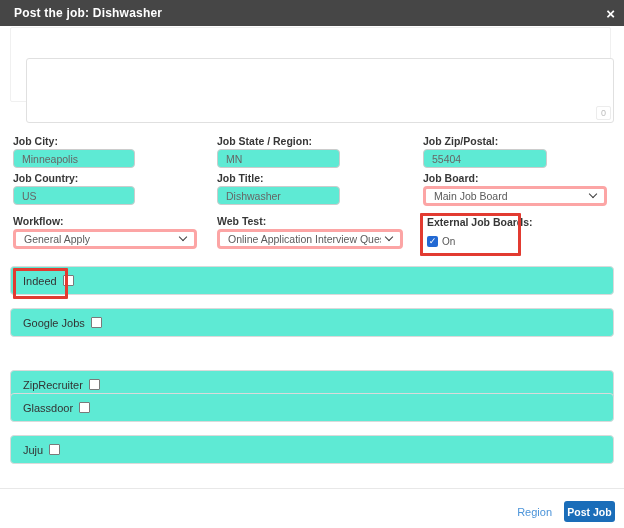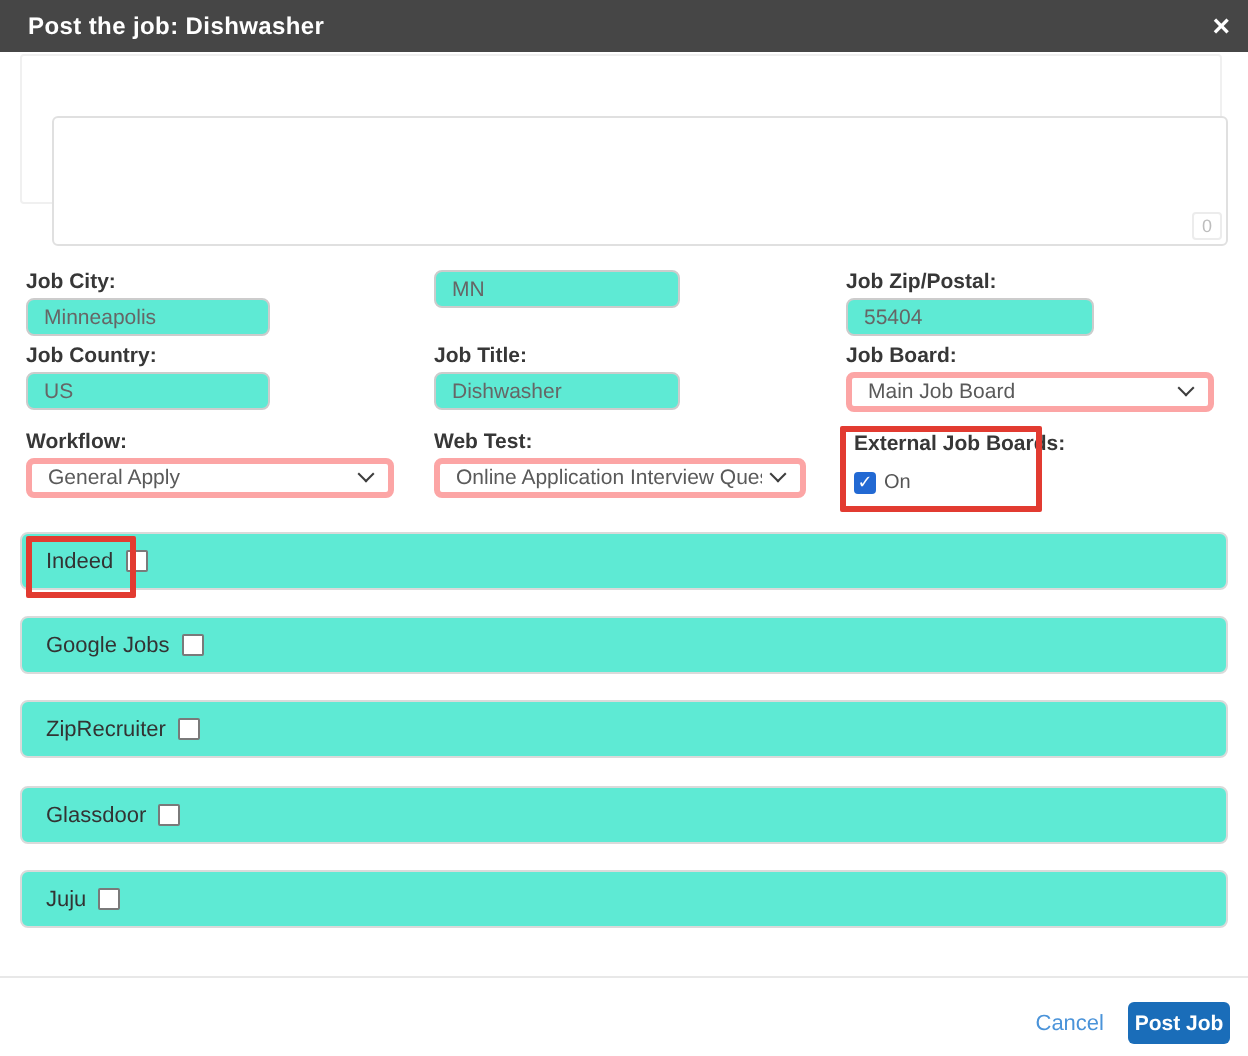--- a/index.html
+++ b/index.html
@@ -115,20 +115,21 @@
   <div class="editor-textarea">
     <span class="char-counter">0</span>
   </div>
 </div>
 
 <div class="field" style="left:13px; top:135px;">
   <div class="field-label">Job City:</div>
   <input class="text-input" style="width: 122px;" readonly="" value="Minneapolis">
 </div>
 <div class="field" style="left:217px; top:135px;">
+  <div class="field-label">Job State / Region:</div>
   <input class="text-input" style="width: 123px;" readonly="" value="MN">
 </div>
 <div class="field" style="left:423px; top:135px;">
   <div class="field-label">Job Zip/Postal:</div>
   <input class="text-input" style="width: 124px;" readonly="" value="55404">
 </div>
 
 <div class="field" style="left:13px; top:172px;">
   <div class="field-label">Job Country:</div>
   <input class="text-input" style="width: 122px;" readonly="" value="US">
@@ -170,30 +171,30 @@
 <div class="anno-box" style="left:420px; top:213px; width:101px; height:43px;"></div>
 
 <div class="board-bar" style="top:266px;">
   <span class="board-label">Indeed</span>
   <span class="checkbox-empty"></span>
 </div>
 <div class="board-bar" style="top:308px;">
   <span class="board-label">Google Jobs</span>
   <span class="checkbox-empty"></span>
 </div>
-<div class="board-bar" style="top:350px;">
+<div class="board-bar" style="top:370px;">
   <span class="board-label">ZipRecruiter</span>
   <span class="checkbox-empty"></span>
 </div>
 <div class="board-bar" style="top:393px;">
   <span class="board-label">Glassdoor</span>
   <span class="checkbox-empty"></span>
 </div>
 <div class="board-bar" style="top:435px;">
   <span class="board-label">Juju</span>
   <span class="checkbox-empty"></span>
 </div>
 
 <div class="anno-box" style="left:13px; top:268px; width:55px; height:31px;"></div>
 
 <div class="footer-divider"></div>
-<span class="cancel-link">Cancel</span>
+<span class="cancel-link">Region</span>
 <div class="post-job-btn">Post Job</div>
 
 </body></html>

